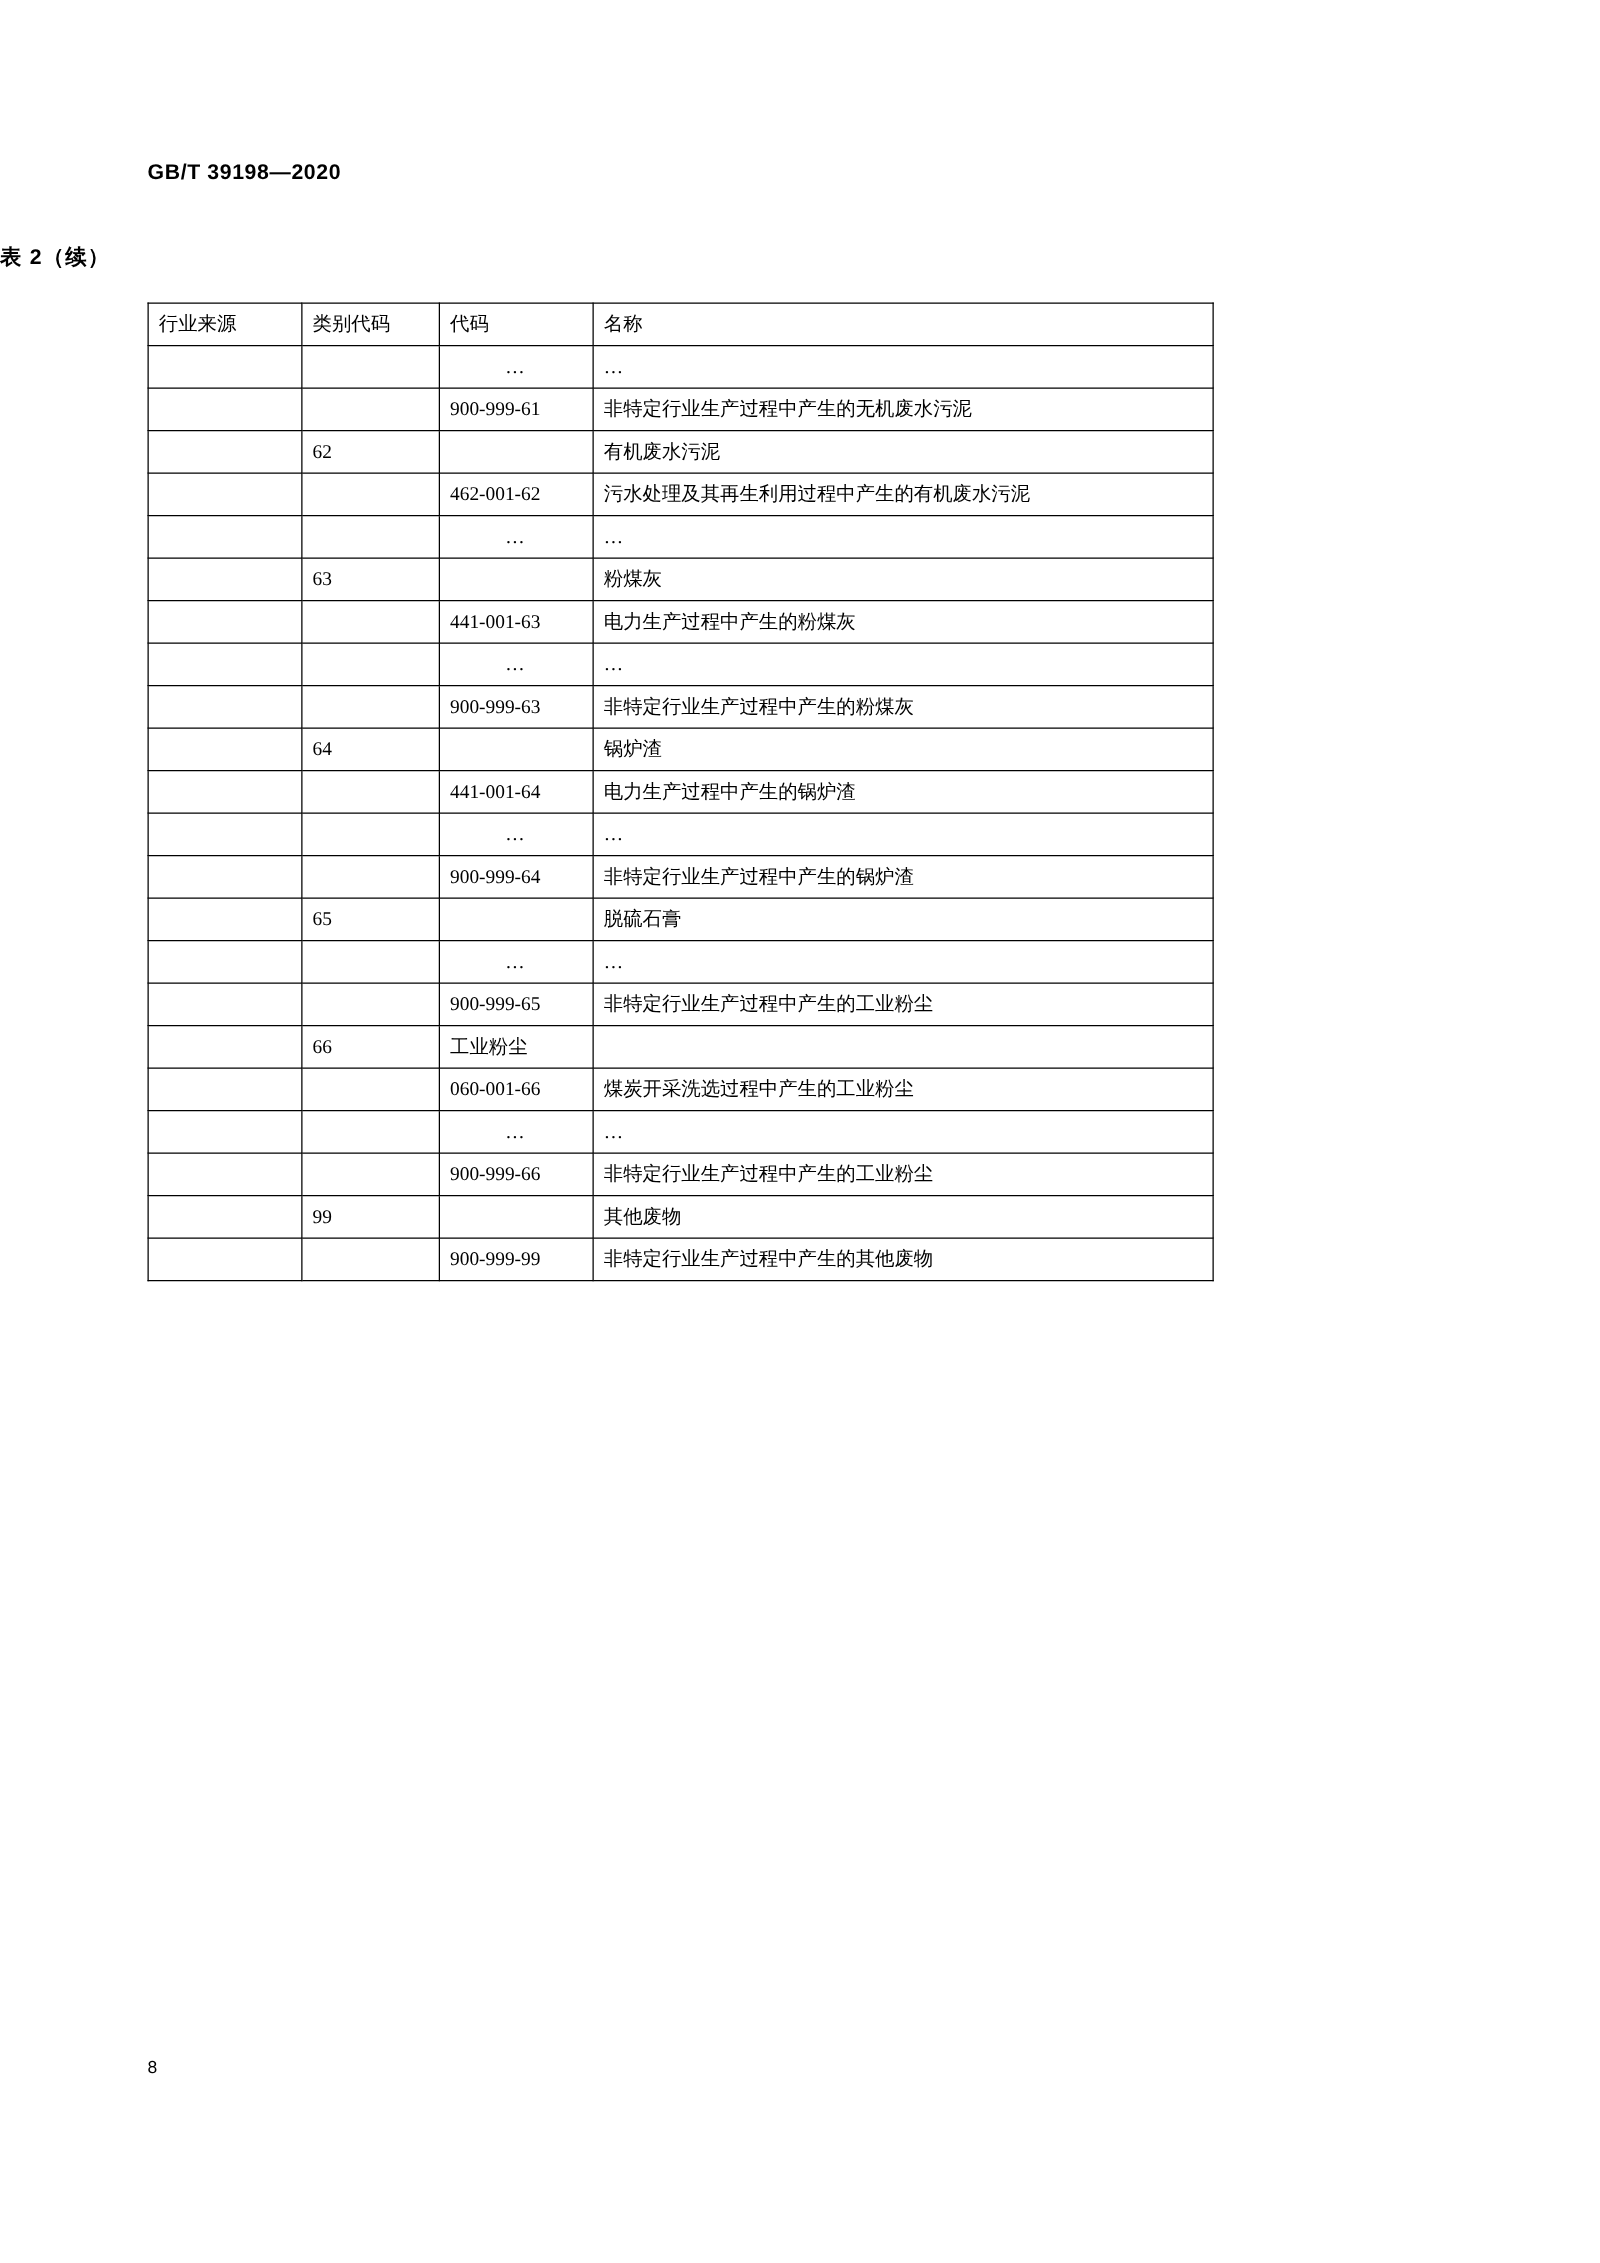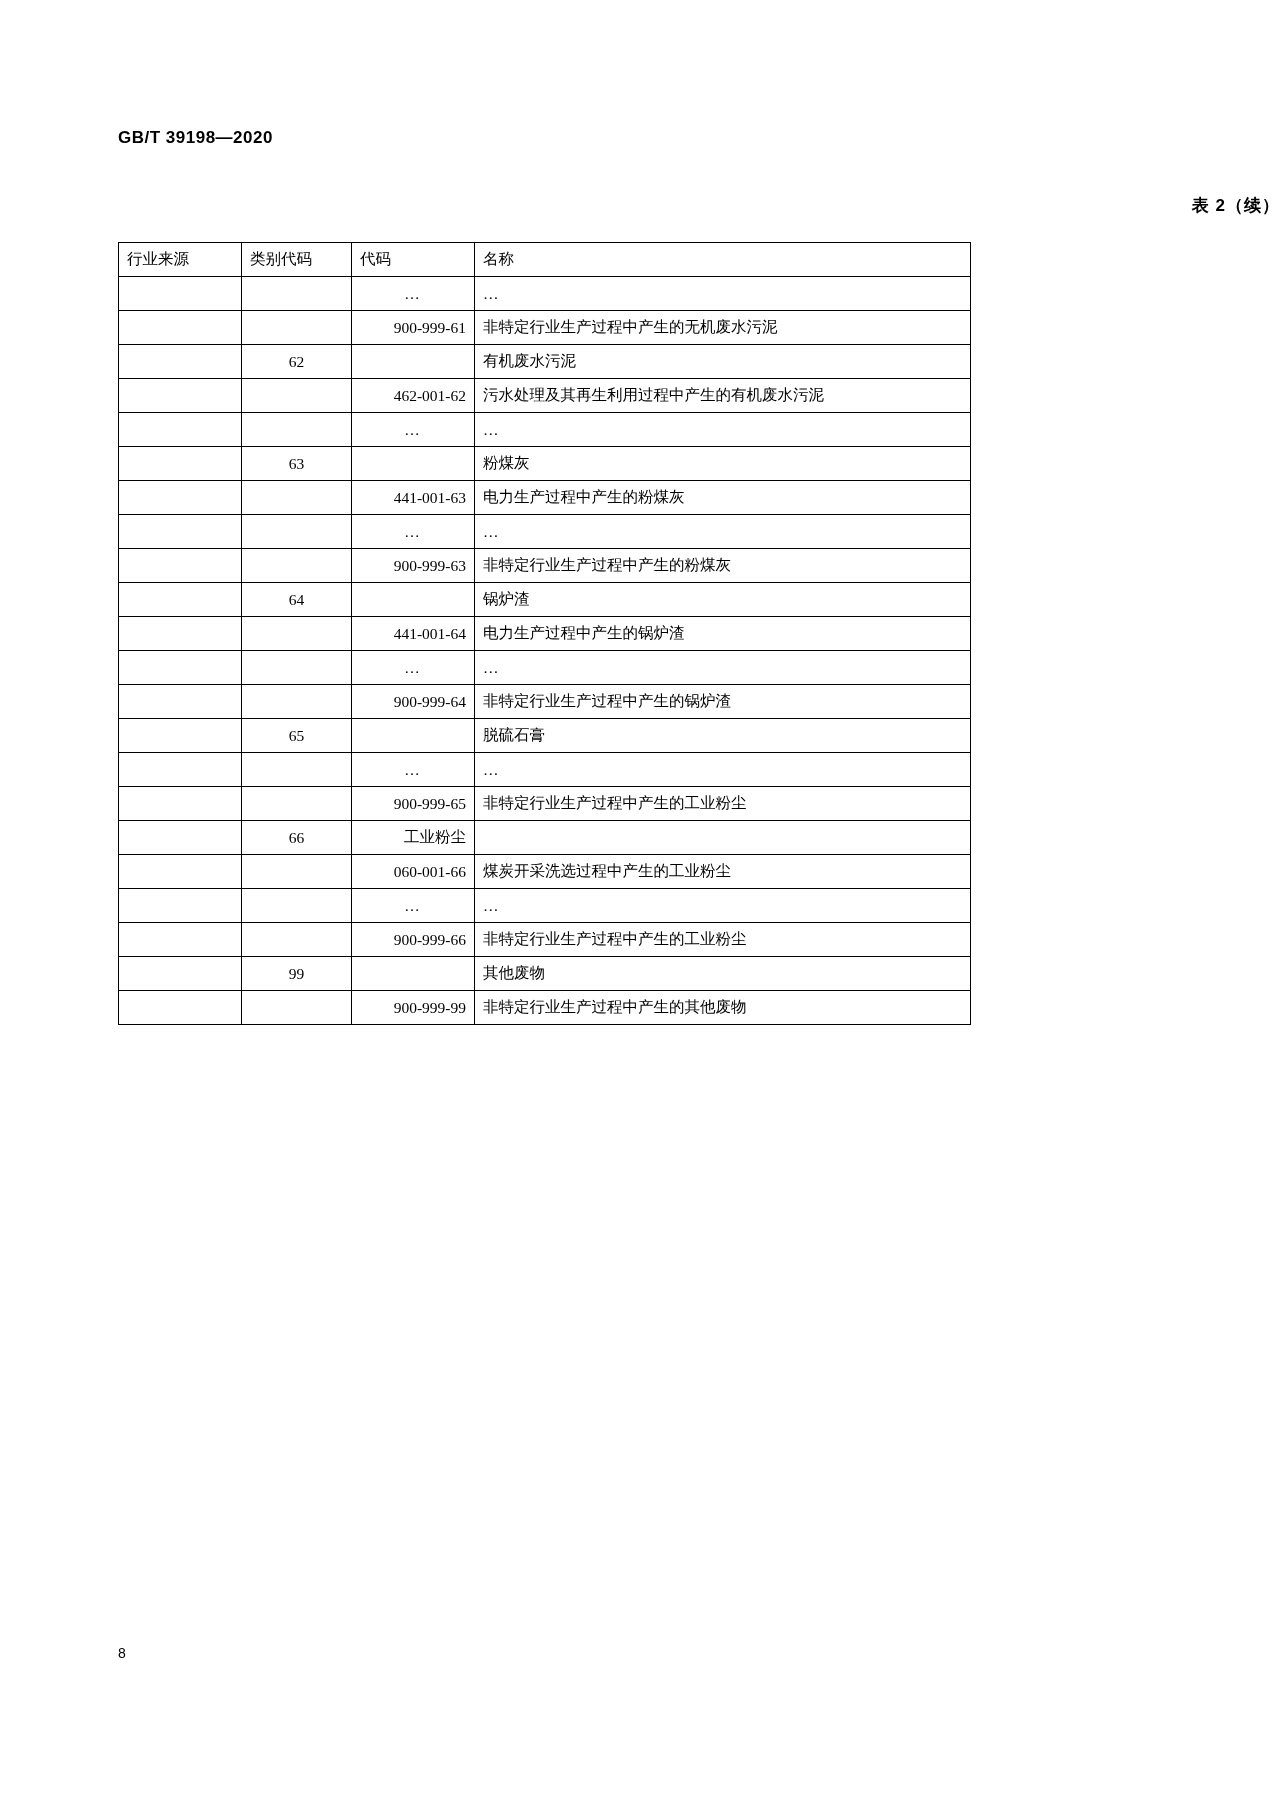--- a/index.html
+++ b/index.html
@@ -27,21 +27,21 @@
     font-family: "Liberation Sans", sans-serif;
     font-weight: bold;
     font-size: 17px;
     letter-spacing: 0.5px;
   }
   .table-title {
     position: absolute;
     top: 194px;
     left: 0;
     width: 1280px;
-    text-align: right;
+    text-align: left;
     font-family: "Liberation Sans", sans-serif;
     font-size: 17px;
     font-weight: bold;
     letter-spacing: 1px;
   }
   .table-wrap {
     position: absolute;
     top: 242px;
     left: 118px;
     width: 852px;
@@ -60,22 +60,22 @@
     font-family: "Liberation Serif", "DejaVu Serif", serif;
   }
   table.data th {
     text-align: left;
     font-weight: normal;
   }
   col.c1 { width: 123px; }
   col.c2 { width: 110px; }
   col.c3 { width: 123px; }
   col.c4 { width: 496px; }
-  td.c-code, th.c-code { text-align: right; }
-  td.c-cat { text-align: center; padding-left: 16px; }
+  td.c-code, th.c-code { text-align: left; }
+  td.c-cat { text-align: left; padding-left: 16px; }
   td.c-name { text-align: left; padding-left: 12px; }
   td.ellipsis { text-align: center; letter-spacing: 2px; }
   td.ellipsis-left { text-align: left; padding-left: 12px; letter-spacing: 2px; }
   .page-number {
     position: absolute;
     left: 118px;
     top: 1645px;
     font-family: "Liberation Sans", sans-serif;
     font-size: 14px;
   }

